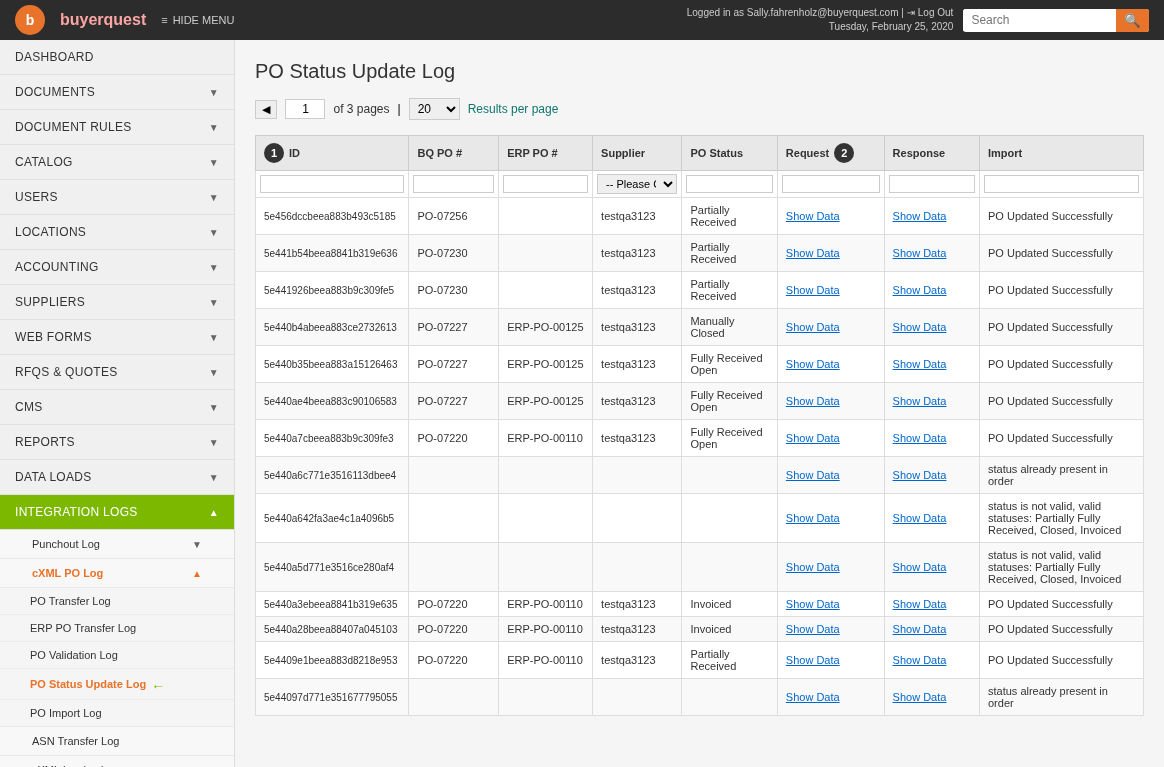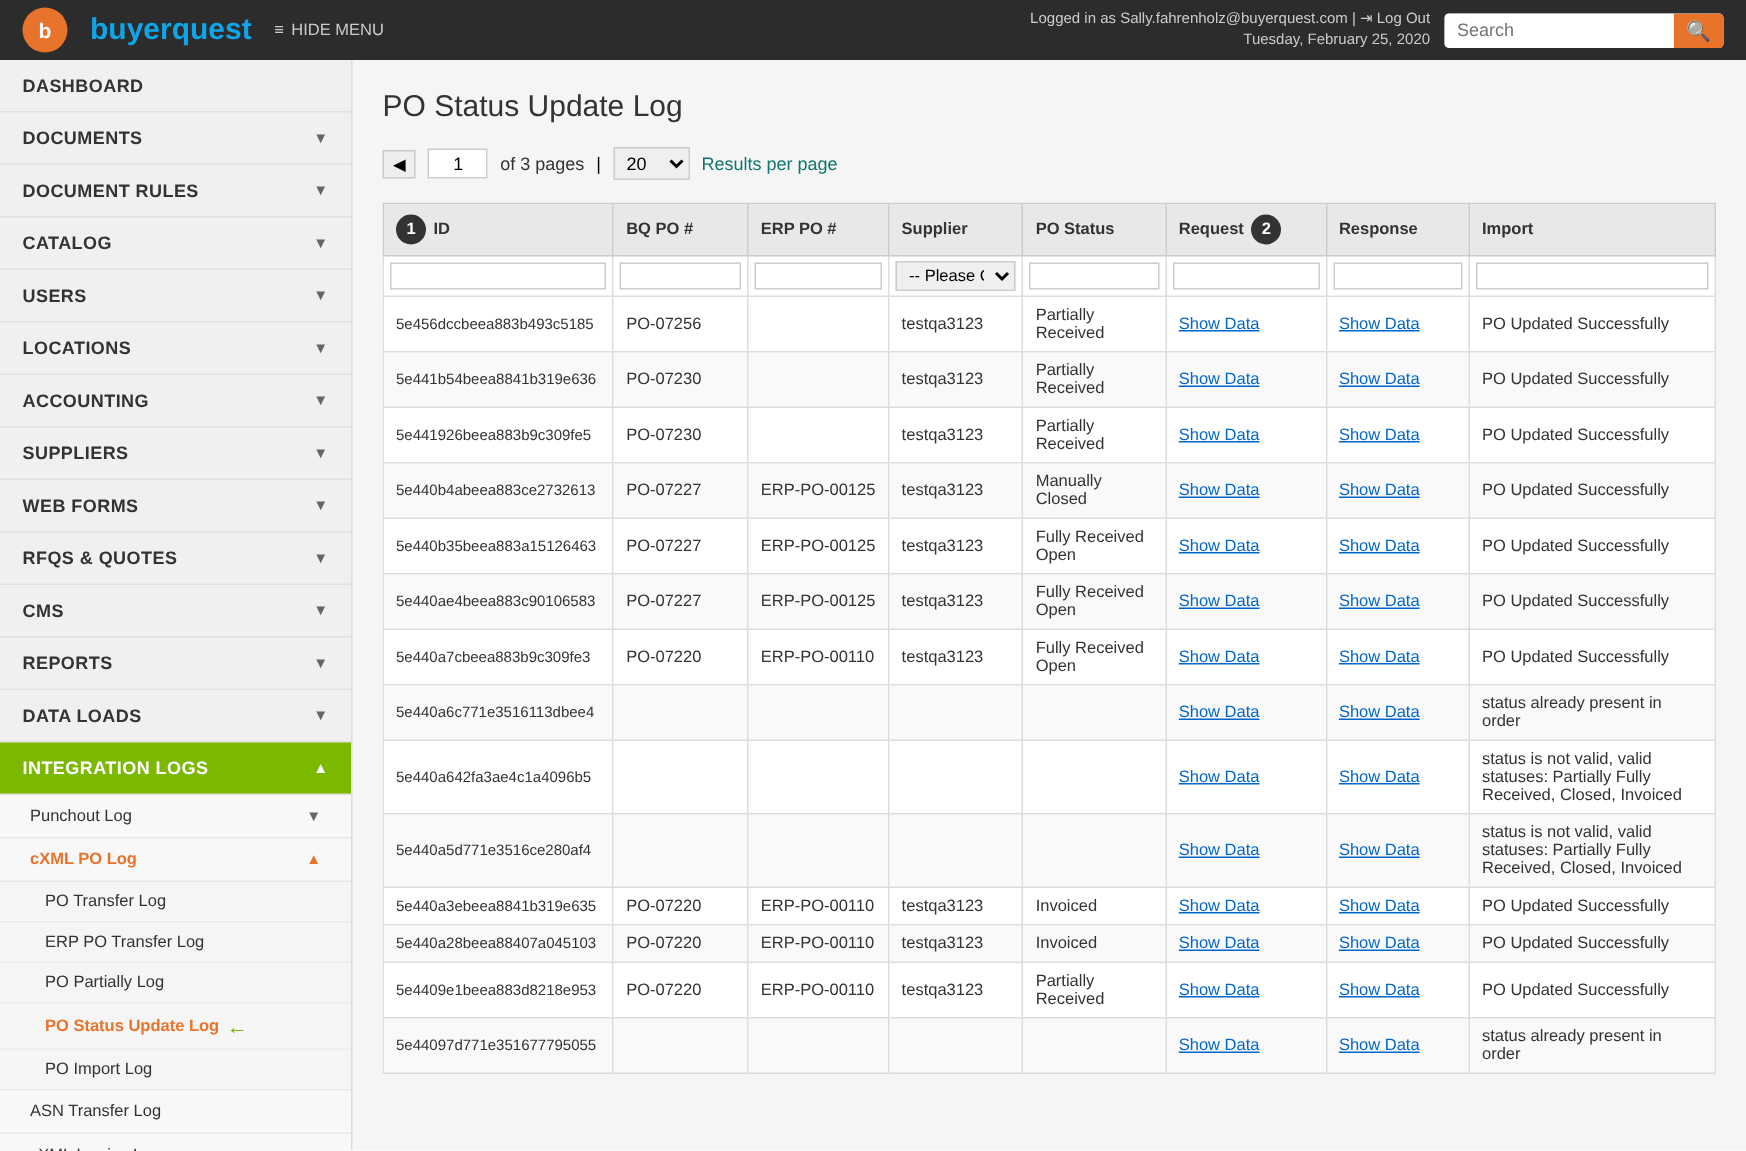--- a/index.html
+++ b/index.html
@@ -2,41 +2,41 @@
 <html><head>
   <meta charset="utf-8">
   <style>
     * { box-sizing: border-box; margin: 0; padding: 0; }
     body { font-family: Arial, sans-serif; font-size: 12px; background: #f5f5f5; display: flex; flex-direction: column; height: 767px; overflow: hidden; }
     
     
     .header { background: #2c2c2c; height: 40px; display: flex; align-items: center; justify-content: space-between; padding: 0 15px; flex-shrink: 0; }
     .header-left { display: flex; align-items: center; gap: 15px; }
     .logo { background: #e8732a; border-radius: 50%; width: 30px; height: 30px; display: flex; align-items: center; justify-content: center; color: white; font-weight: bold; font-size: 14px; }
-    .logo-text { color: #0ea5e9; font-size: 20px; font-weight: bold; }
+    .logo-text { color: #fca5a5; font-size: 16px; font-weight: bold; }
     .hide-menu { color: #ccc; font-size: 11px; cursor: pointer; display: flex; align-items: center; gap: 5px; }
     .header-right { display: flex; align-items: center; gap: 10px; }
     .user-info { color: #ccc; font-size: 10px; text-align: right; line-height: 1.4; }
     .search-box { display: flex; align-items: center; background: white; border-radius: 3px; overflow: hidden; }
     .search-box input { border: none; outline: none; padding: 4px 8px; font-size: 12px; width: 153px; }
     .search-box button { background: #e8732a; border: none; color: white; padding: 4px 8px; cursor: pointer; }
 
     
     .app-body { display: flex; flex: 1; overflow: hidden; }
     
     
     .sidebar { width: 235px; background: #f0f0f0; border-right: 1px solid #ddd; overflow-y: auto; flex-shrink: 0; }
-    .sidebar-item { padding: 10px 15px; border-bottom: 1px solid #e0e0e0; cursor: pointer; display: flex; justify-content: space-between; align-items: center; color: #333; font-size: 12px; font-weight: bold; letter-spacing: 0.3px; }
+    .sidebar-item { padding: 10px 15px; border-bottom: 1px solid #e0e0e0; cursor: pointer; display: flex; justify-content: space-between; align-items: center; color: #333; font-size: 12px; font-weight: normal; letter-spacing: 0.3px; }
     .sidebar-item .chevron { font-size: 10px; color: #666; }
     .sidebar-item.active-section { background: #7cb800; color: white; justify-content: space-between; }
     .sidebar-item.active-section .chevron { color: white; }
     
     
     .sub-menu { background: #f8f8f8; }
-    .sub-menu-item { padding: 8px 20px; border-bottom: 1px solid #e8e8e8; cursor: pointer; color: #333; font-size: 11px; display: flex; justify-content: space-between; align-items: center; }
+    .sub-menu-item { padding: 8px 32px; border-bottom: 1px solid #e8e8e8; cursor: pointer; color: #333; font-size: 11px; display: flex; justify-content: space-between; align-items: center; }
     .sub-menu-item.active { color: #e8732a; font-weight: bold; }
     .sub-menu-item .chevron { font-size: 10px; color: #666; }
     
     .sub-sub-menu { background: #f5f5f5; }
     .sub-sub-menu-item { padding: 7px 30px; border-bottom: 1px solid #ebebeb; cursor: pointer; color: #333; font-size: 11px; }
     .sub-sub-menu-item.highlighted { color: #e8732a; font-weight: bold; display: flex; align-items: center; gap: 5px; }
     .arrow-indicator { color: #7cb800; font-size: 14px; }
     
     
     .main-content { flex: 1; overflow: auto; padding: 20px; }
@@ -161,21 +161,21 @@
       </div>
 
       <div class="sub-sub-menu">
         <div class="sub-sub-menu-item">
           <span>PO Transfer Log</span>
         </div>
         <div class="sub-sub-menu-item">
           <span>ERP PO Transfer Log</span>
         </div>
         <div class="sub-sub-menu-item">
-          <span>PO Partially Log</span>
+          <span>PO Validation Log</span>
         </div>
         <div class="sub-sub-menu-item highlighted">
           <span>PO Status Update Log</span>
           <span class="arrow-indicator">←</span>
         </div>
         <div class="sub-sub-menu-item">
           <span>PO Import Log</span>
         </div>
       </div>
 

